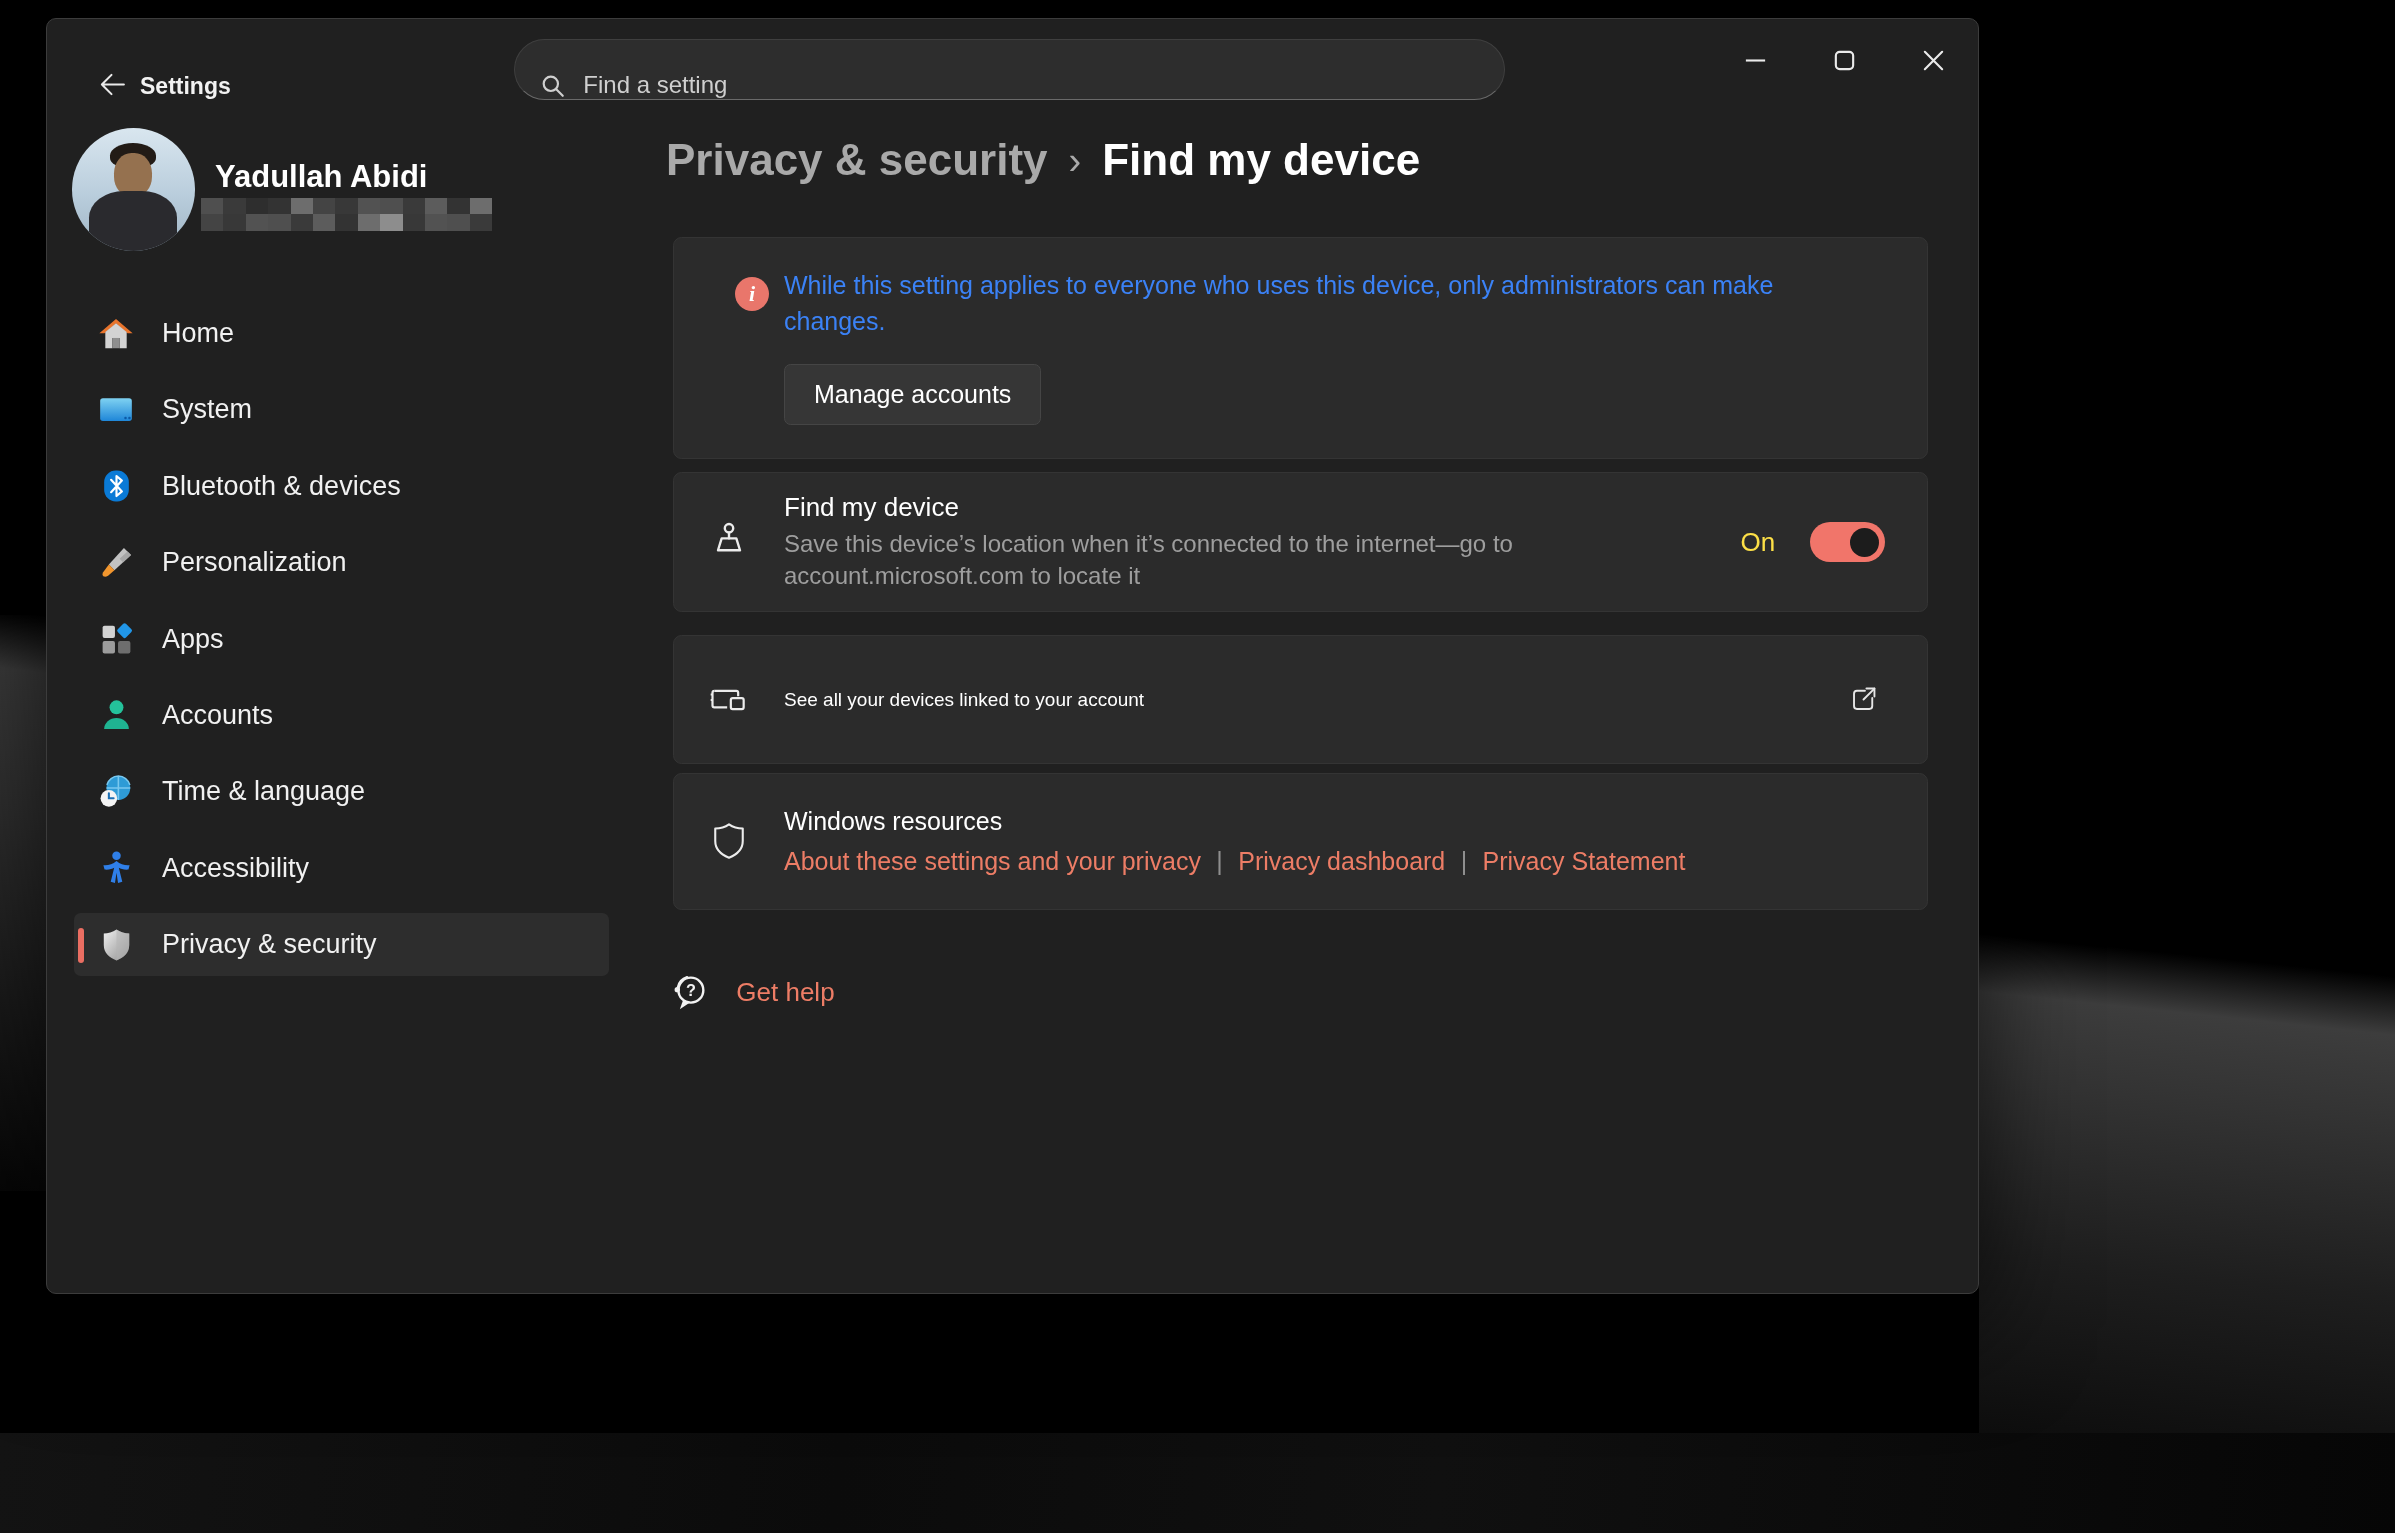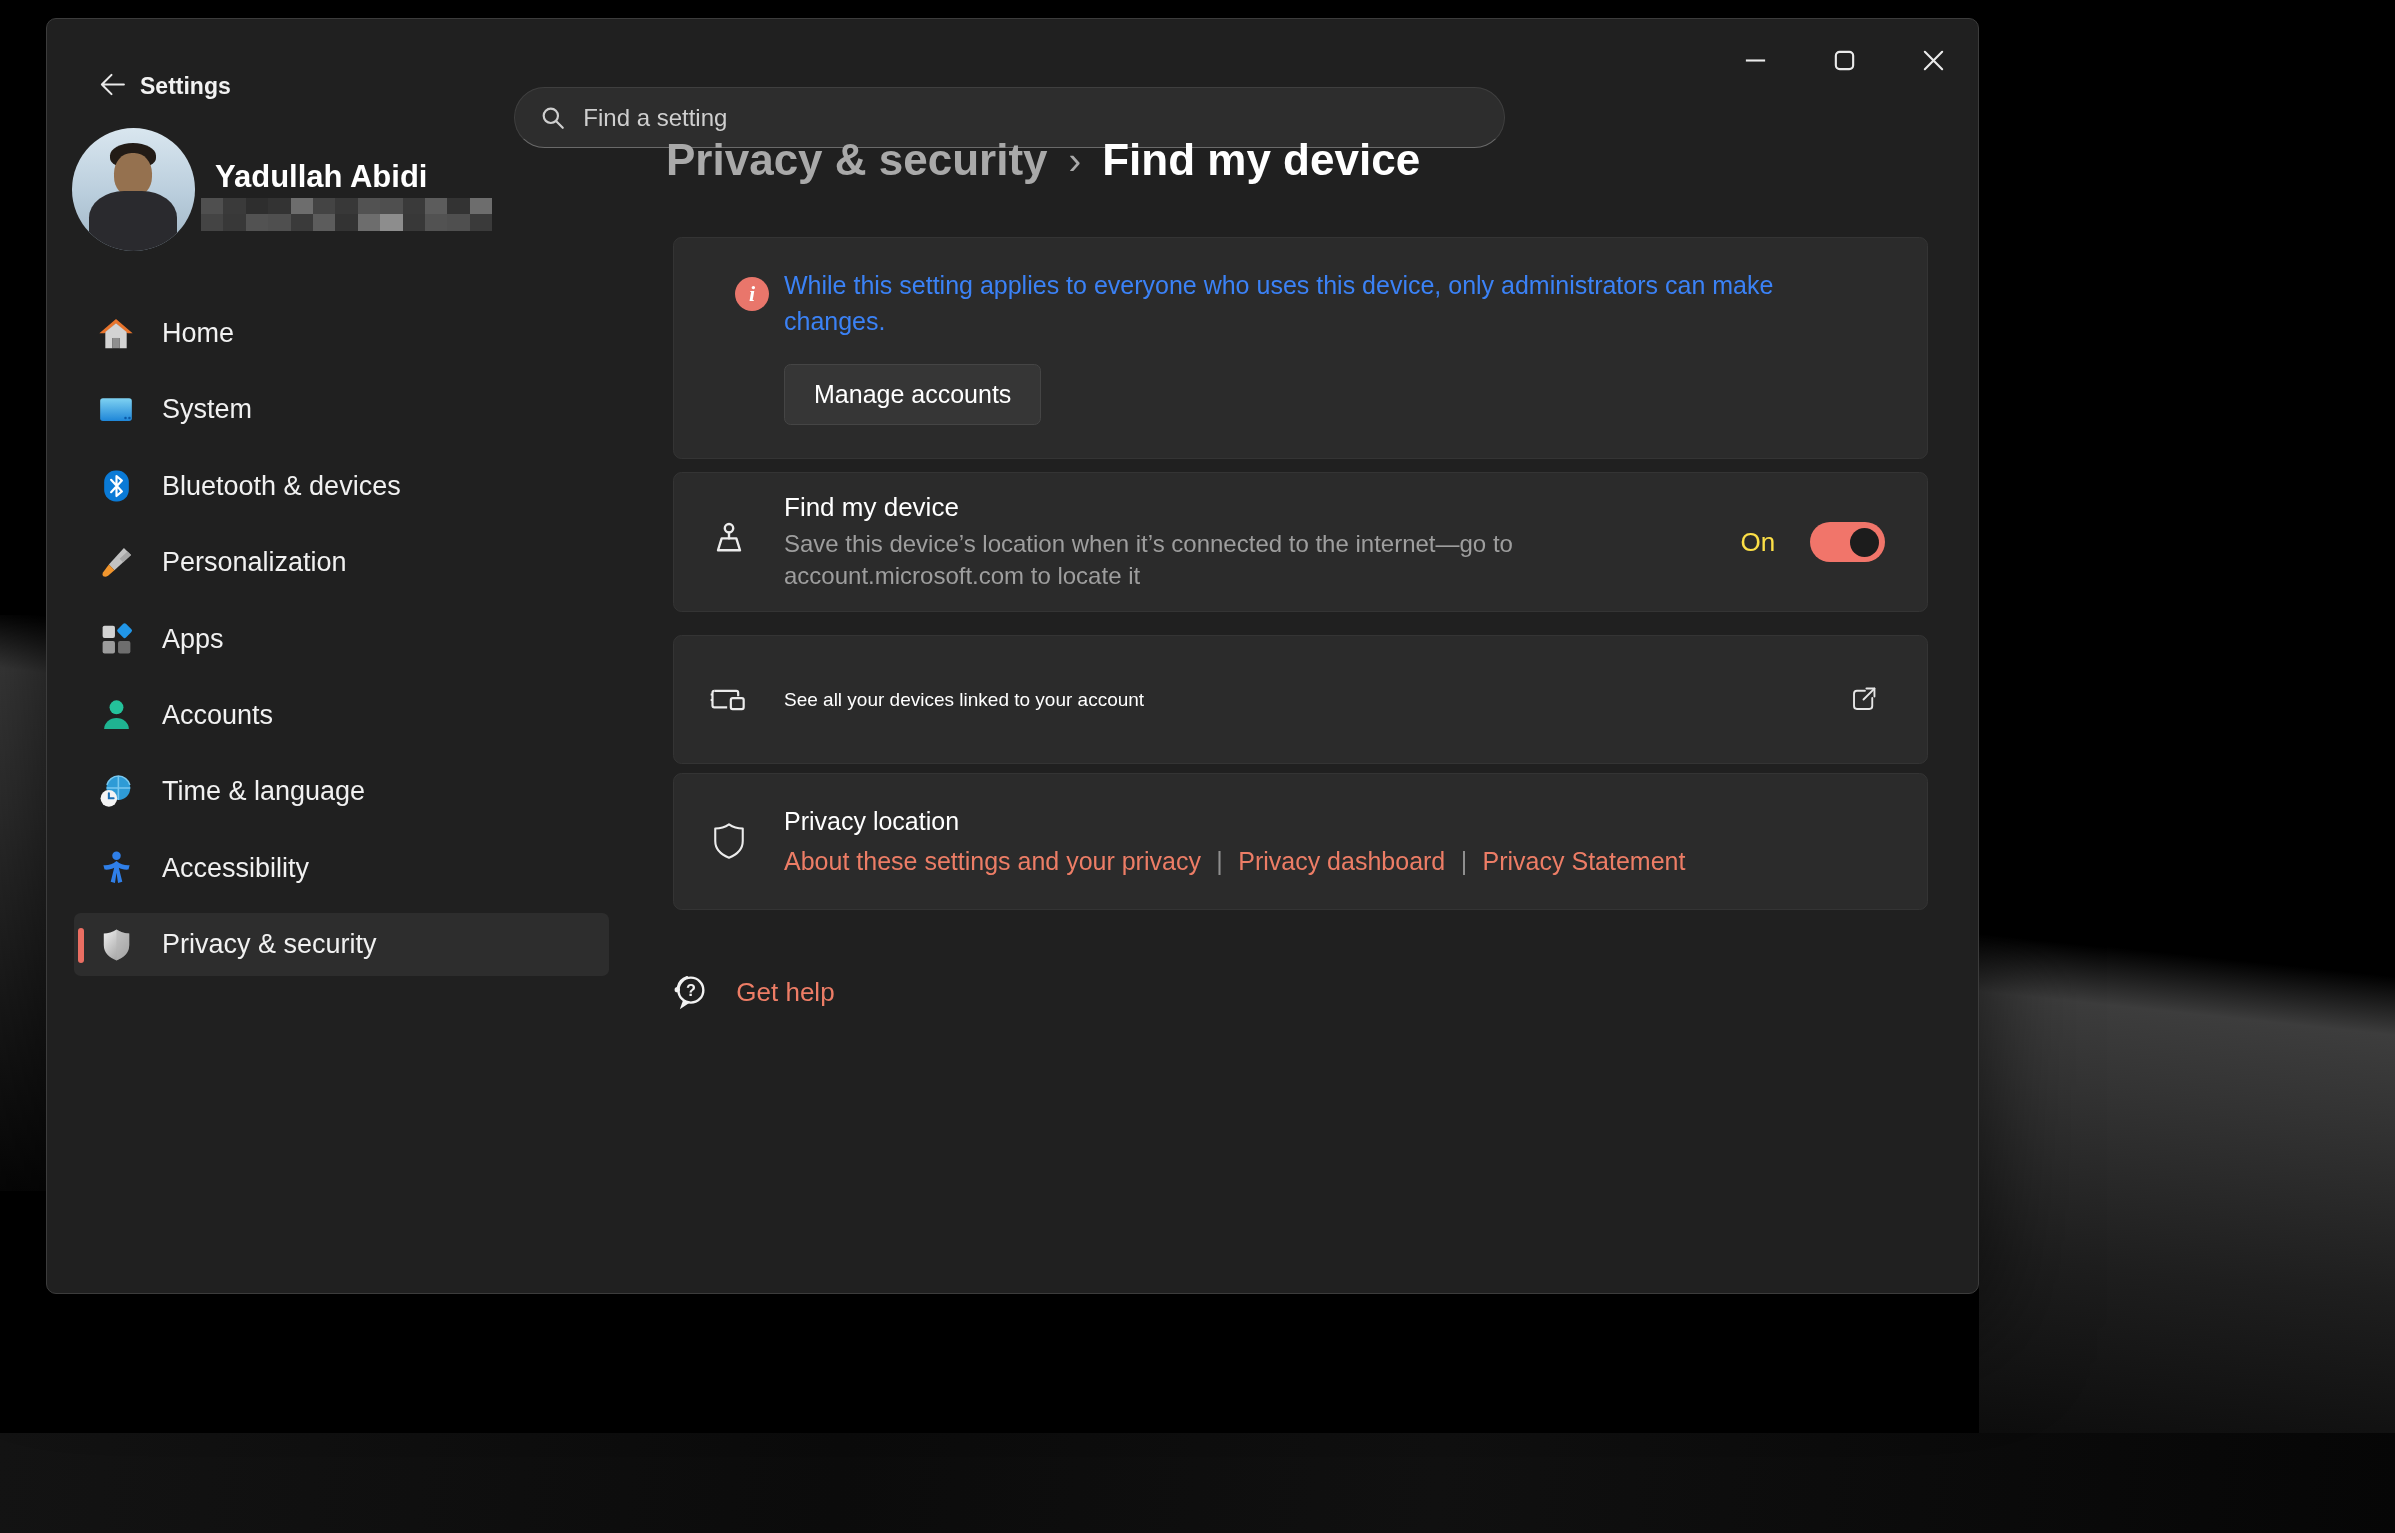--- a/index.html
+++ b/index.html
@@ -22,21 +22,21 @@
   .window{position:absolute;left:46px;top:18px;width:1933px;height:1276px;
     background:#202020;border:1px solid #3c3c3c;border-radius:10px;
     box-shadow:0 35px 106px rgba(0,0,0,.65);}
 
   
   .back-btn{position:absolute;left:35px;top:38px;width:58px;height:58px;border-radius:7.7px;
     display:flex;align-items:center;justify-content:center;cursor:pointer;}
   .app-title{position:absolute;left:93px;top:38px;font-size:23px;font-weight:700;color:#f2f2f2;line-height:58px;height:58px;}
   .searchbox{position:absolute;left:467px;top:20px;width:991px;height:61px;border-radius:31px;
     background:#2d2d2d;border:1px solid #3f3f3f;border-bottom-color:#6a6a6a;
-    display:flex;align-items:center;padding:0 25px;gap:17.3px;margin-top:48px;}
+    display:flex;align-items:flex-end;padding:0 25px;gap:17.3px;}
   .searchbox input{flex:1;background:transparent;border:none;outline:none;color:#e0e0e0;
     font-size:24px;font-family:inherit;}
   .searchbox input::placeholder{color:#cfcfcf;}
   .caption{position:absolute;right:0;top:0;display:flex;}
   .cap{width:89px;height:83px;display:flex;align-items:center;justify-content:center;cursor:pointer;}
   .cap.close{border-top-right-radius:12.5px;}
 
   
   .avatar{position:absolute;left:25px;top:109px;width:123px;height:123px;border-radius:50%;
     overflow:hidden;background:linear-gradient(180deg,#d9e6ef 0%,#b9cddc 55%,#9fb4c4 100%);}
@@ -365,21 +365,21 @@
       </span>
     </div>
 
     <div class="card resources">
       <span class="row-icon">
         <svg width="40" height="44" viewBox="0 0 48 48" fill="none" stroke="#ececec" stroke-width="2.5" stroke-linejoin="round">
             <path d="M24 4 C29 7.5 35 9 40.5 9 V24 c0 10.5 -7.5 16.5 -16.5 20 -9 -3.5 -16.5 -9.5 -16.5 -20 V9 C13 9 19 7.5 24 4 Z"></path>
           </svg>
       </span>
       <div class="res-main">
-        <div class="res-title">Privacy location</div>
+        <div class="res-title">Windows resources</div>
         <div class="res-links">
           <a>About these settings and your privacy</a>
           <span class="res-sep">|</span>
           <a>Privacy dashboard</a>
           <span class="res-sep">|</span>
           <a>Privacy Statement</a>
         </div>
       </div>
     </div>
 

